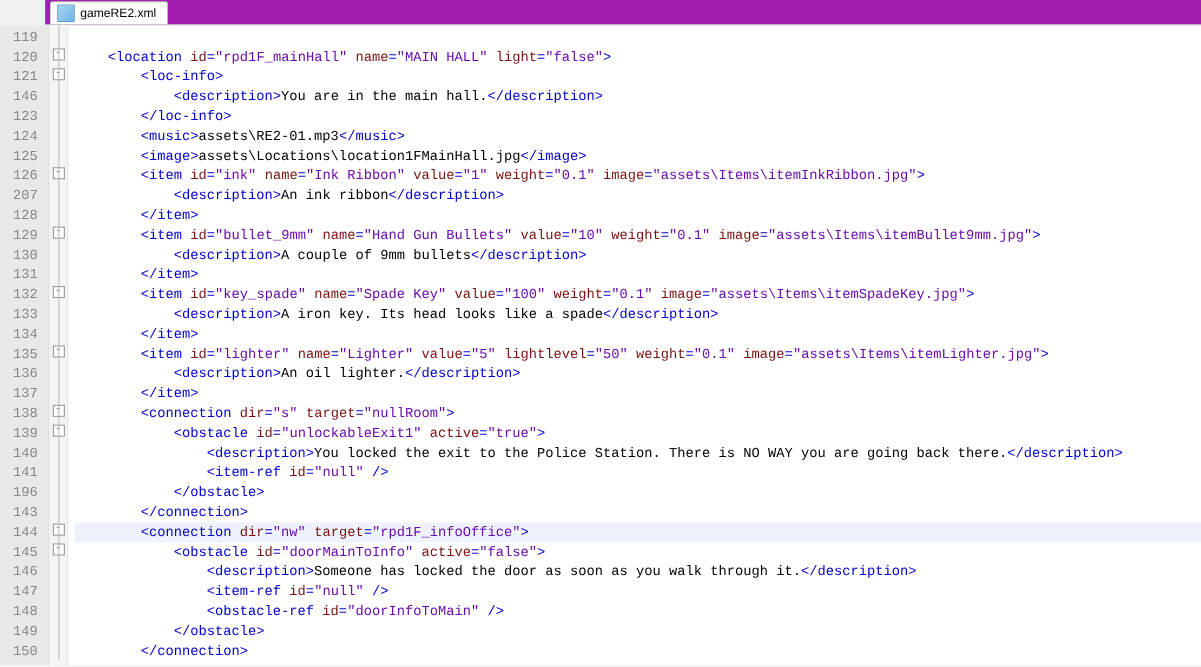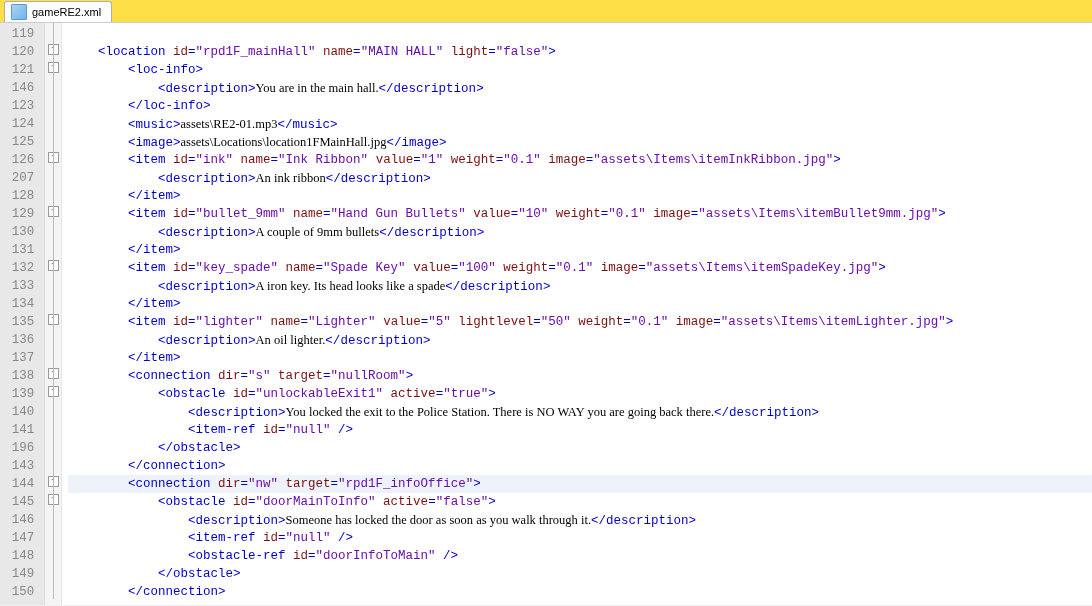--- a/index.html
+++ b/index.html
@@ -4,25 +4,26 @@
 <style>
   body {
     margin: 0;
     padding: 0;
     font-family: "Consolas", "Courier New", monospace;
     font-size: 12.5px;
     background: #f0f0f0;
     overflow: hidden;
   }
   .tab-bar {
-    background: #fde047;
+    background: #a21caf;
     border-bottom: 1px solid #ccc;
     height: 22px;
     display: flex;
     align-items: flex-end;
+    margin-left: 41px;
   }
   .tab {
     display: flex;
     align-items: center;
     background: #fdfdfd;
     border: 1px solid #b0b0b0;
     border-bottom: none;
     padding: 2px 10px 2px 6px;
     font-family: Tahoma, sans-serif;
     font-size: 11px;
@@ -90,21 +91,21 @@
   }
   .line { height:18px; }
   .hl { background: #eef2fb; display:block; width:100%; }
   .gutter-line { height:18px;text-align:center; }
   .fold-cell { height:18px; position:relative; }
   
   .br { color: #0000cc; } 
   .tg { color: #0000cc; } 
   .at { color: #7a1010; font-weight: normal; margin-top: 24px;} 
   .st { color: #6a0dad; } 
-  .tx { color: #000; font-family: Liberation Serif, serif; }    
+  .tx { color: #000; }    
 </style>
 </head>
 <body>
 
 <div class="tab-bar">
   <div class="tab">
     <span class="file-icon"></span>
     <span>gameRE2.xml</span>
   </div>
 </div>

